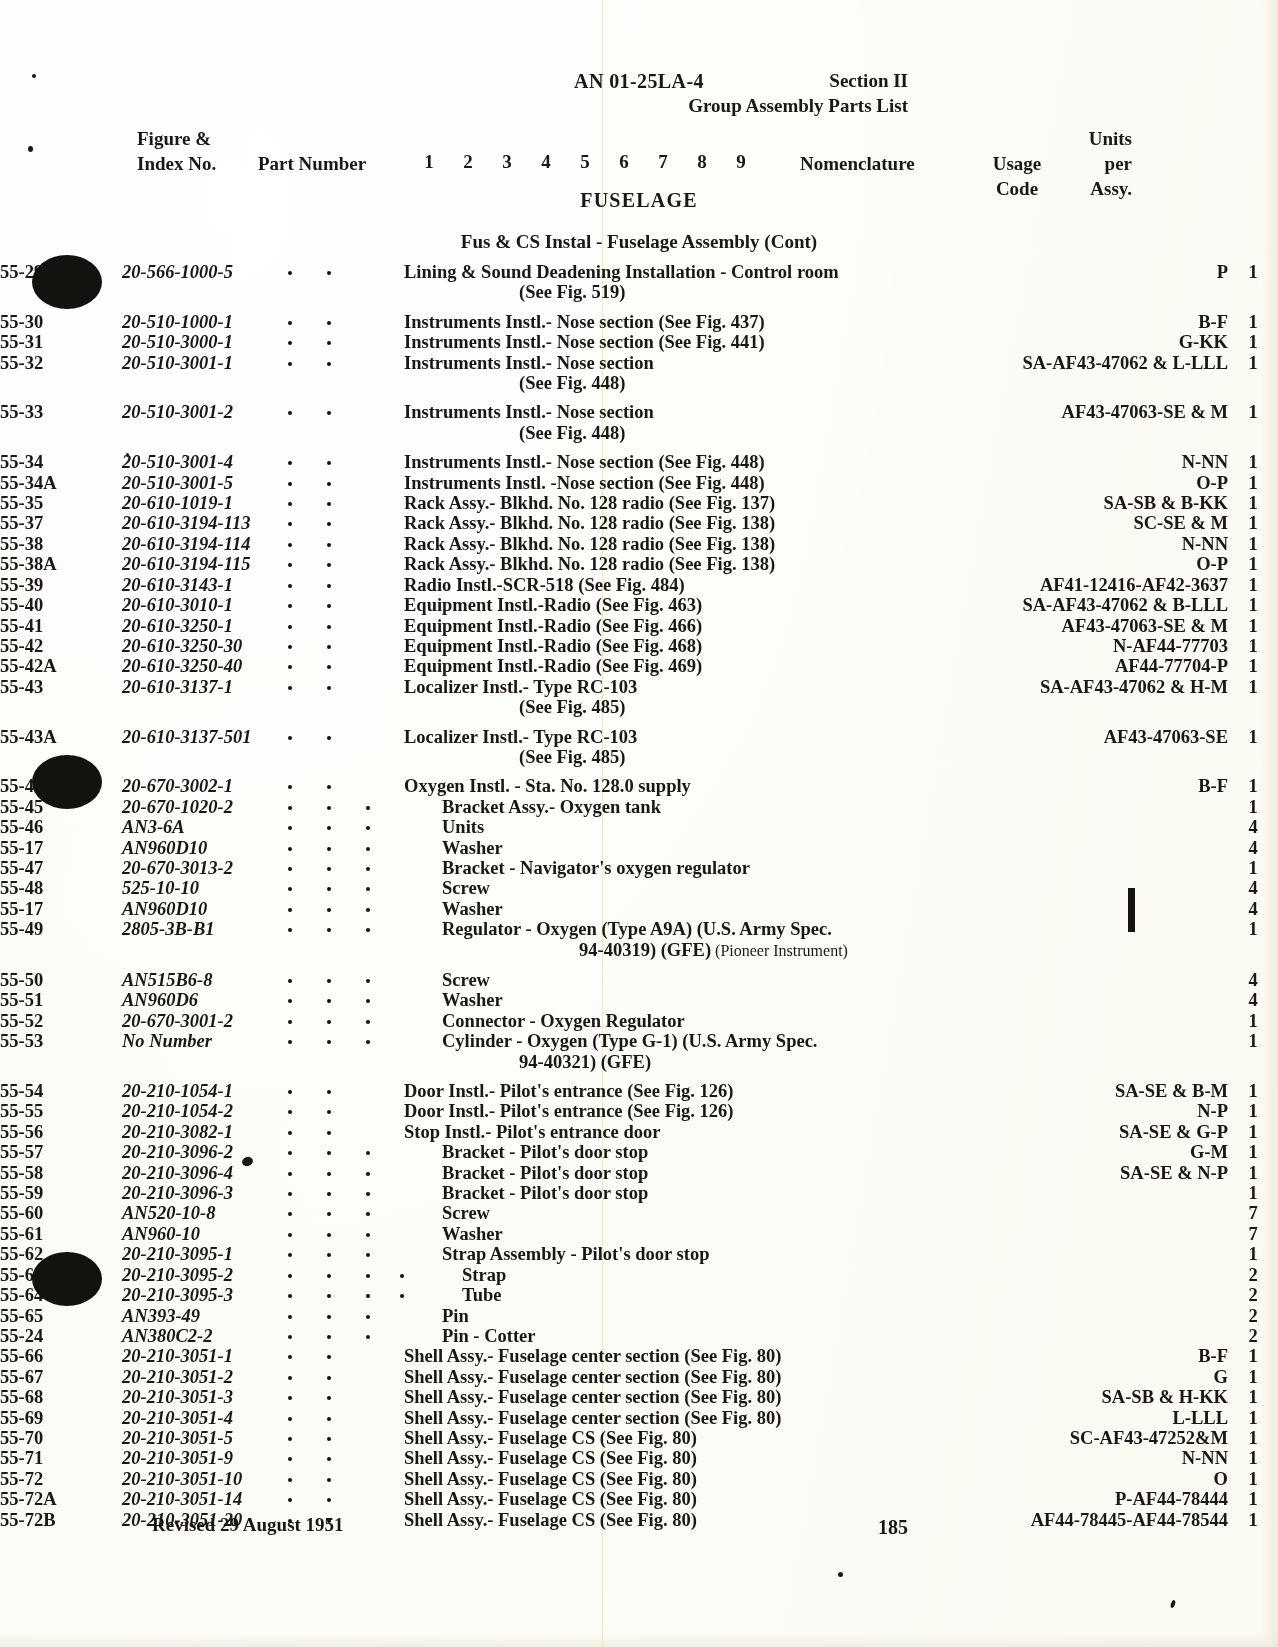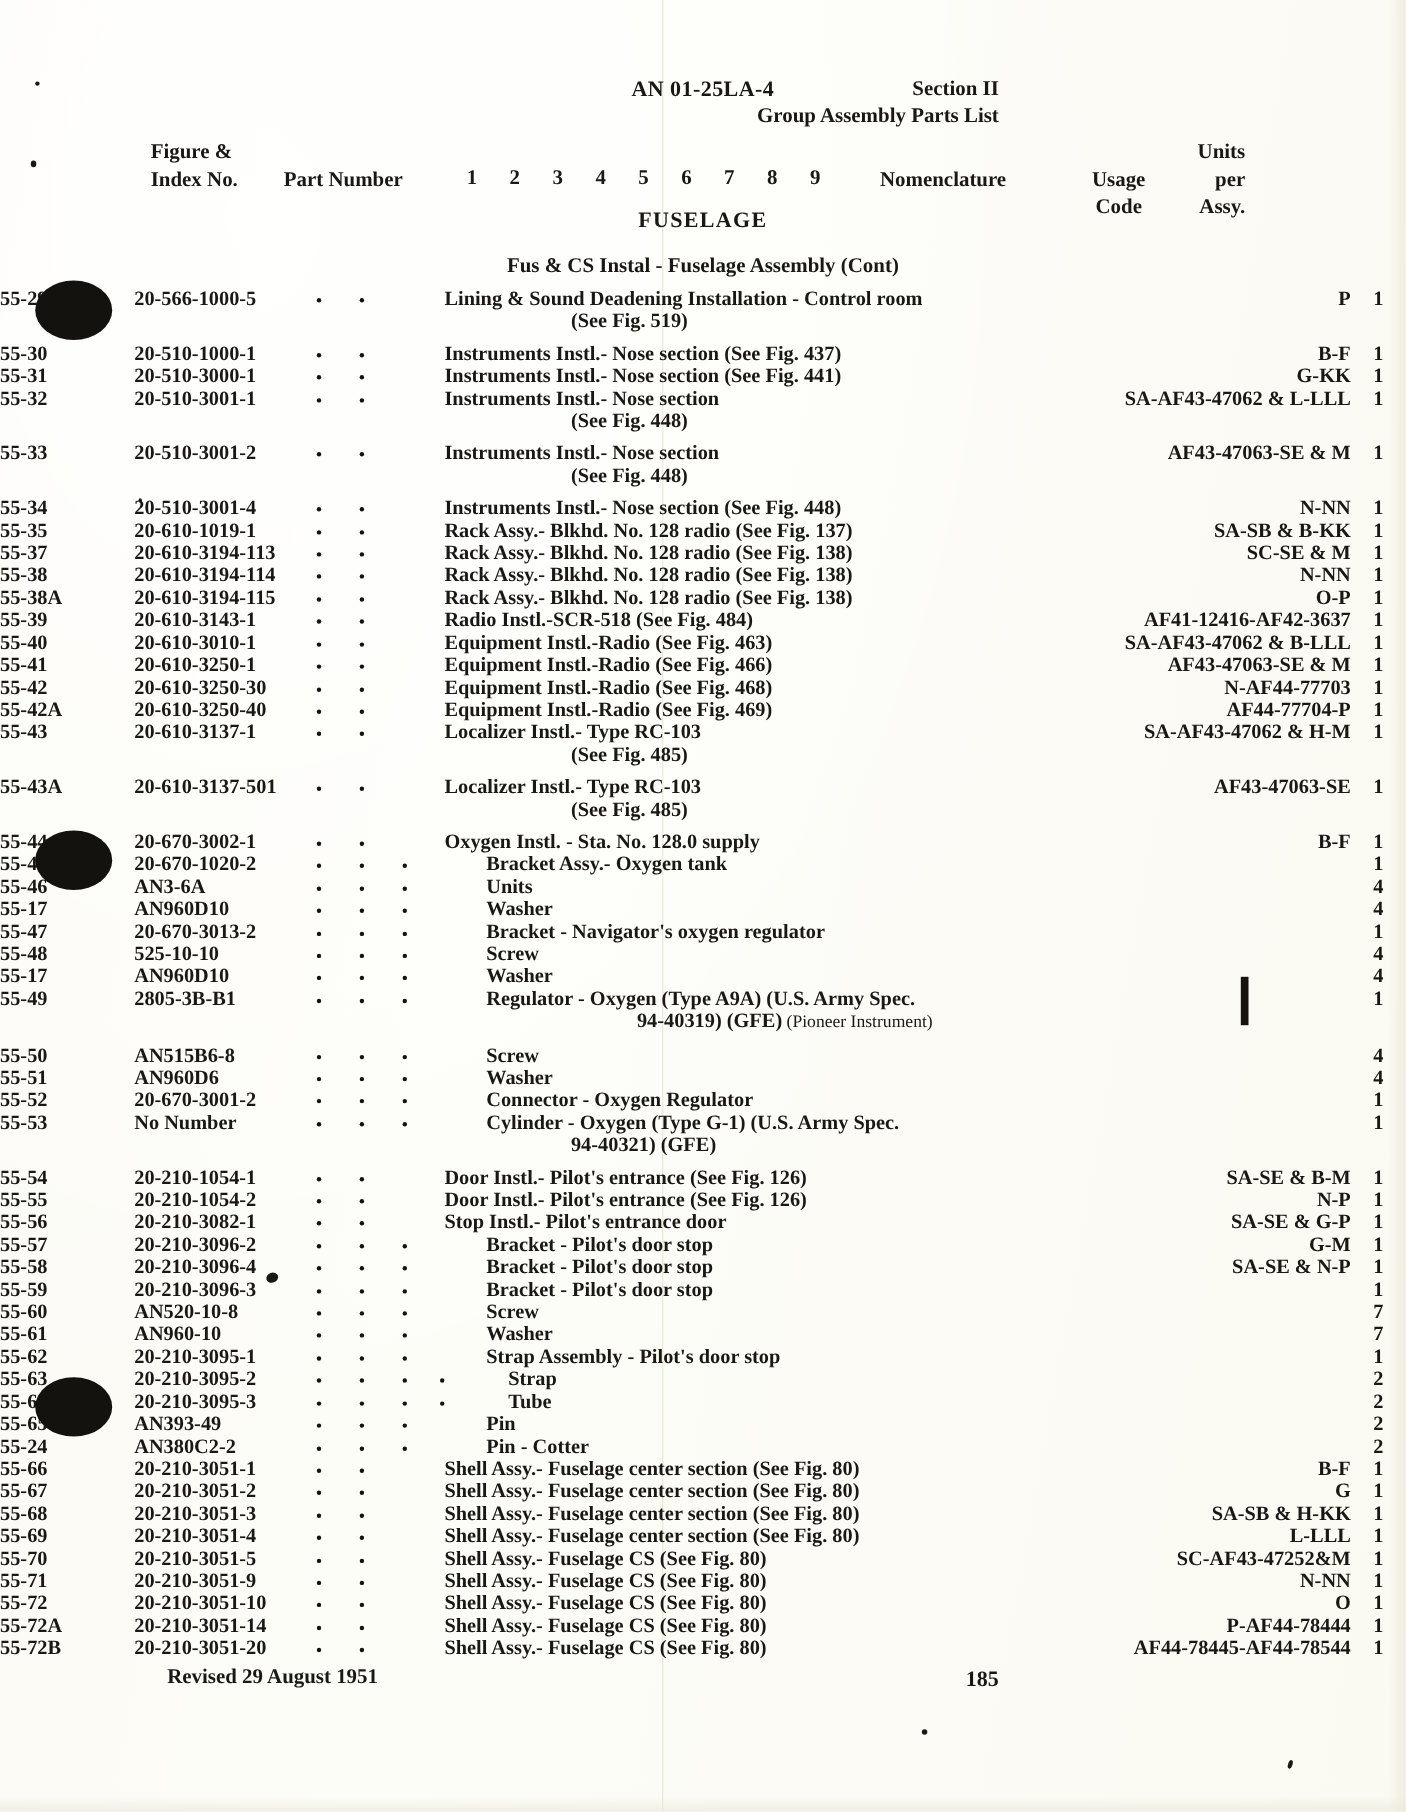--- a/index.html
+++ b/index.html
@@ -57,21 +57,21 @@
   }
 
   
   table.parts{
     position:absolute;left:0;top:262px;width:1278px;
     border-collapse:collapse;
     font-size:18.5px;font-weight:bold;
   }
   table.parts td{padding:0;vertical-align:top;line-height:20.4px;white-space:nowrap;}
   td.c-fig{width:122px;padding-left:137px;}
-  td.c-part{width:160px;padding-left:0;}
+  td.c-part{width:160px;padding-left:0;font-style:italic;}
   td.c-dots{width:122px;position:relative;}
   td.c-nom{padding-left:0;}
   td.c-usage{text-align:right;padding-right:0;}
   td.c-units{width:50px;text-align:center;}
 
   tr.r td{height:20.4px;}
   tr.gap td{height:9px;}
 
   .dots{position:relative;display:block;height:20.4px;width:122px;}
   .dots i{
@@ -261,20 +261,33 @@
             <span class="dots">
               <i class="d1"></i>
               <i class="d2"></i>
             </span>
           </td>
           <td class="c-nom"><span class="nom ind0">Instruments Instl.- Nose section (See Fig. 448)</span></td>
           <td class="c-usage">N-NN</td>
           <td class="c-units">1</td>
         </tr>
         <tr class="r">
+          <td class="c-fig">55-34A</td>
+          <td class="c-part">20-510-3001-5</td>
+          <td class="c-dots">
+            <span class="dots">
+              <i class="d1"></i>
+              <i class="d2"></i>
+            </span>
+          </td>
+          <td class="c-nom"><span class="nom ind0">Instruments Instl. -Nose section (See Fig. 448)</span></td>
+          <td class="c-usage">O-P</td>
+          <td class="c-units">1</td>
+        </tr>
+        <tr class="r">
           <td class="c-fig">55-35</td>
           <td class="c-part">20-610-1019-1</td>
           <td class="c-dots">
             <span class="dots">
               <i class="d1"></i>
               <i class="d2"></i>
             </span>
           </td>
           <td class="c-nom"><span class="nom ind0">Rack Assy.- Blkhd. No. 128 radio (See Fig. 137)</span></td>
           <td class="c-usage">SA-SB &amp; B-KK</td>

